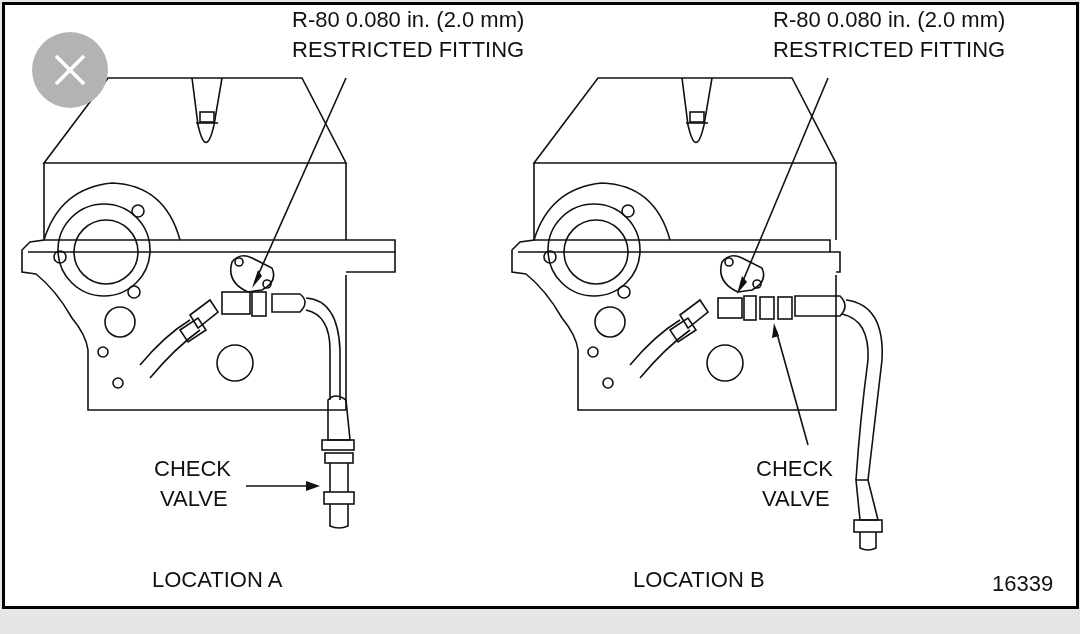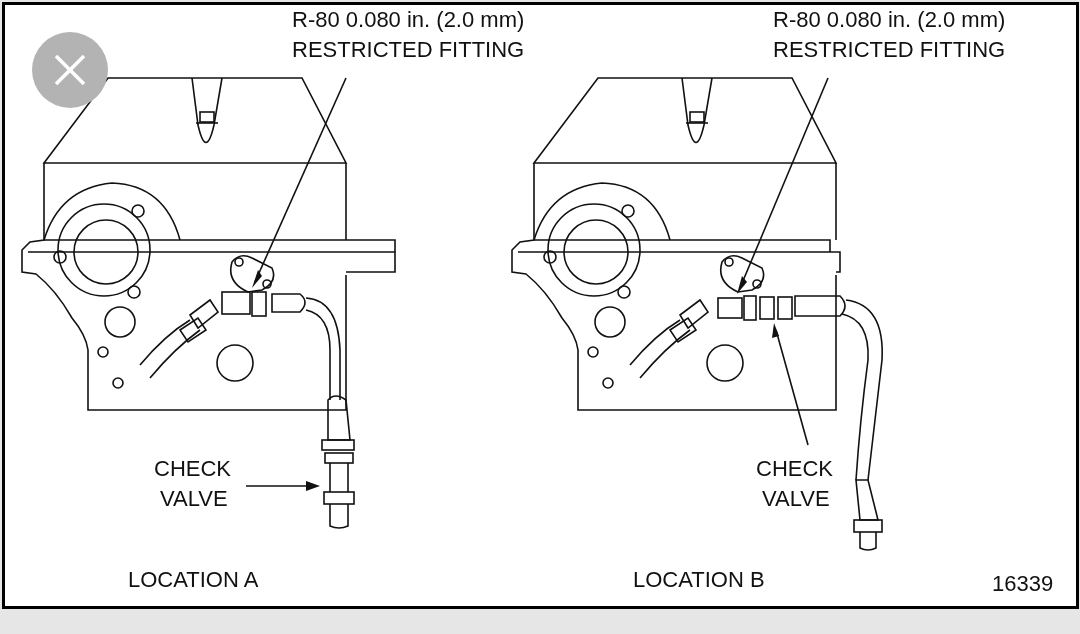--- a/index.html
+++ b/index.html
@@ -119,21 +119,21 @@
 <div class="lbl" style="left:292px;top:6px;">R-80 0.080 in. (2.0 mm)</div>
 <div class="lbl" style="left:292px;top:36px;">RESTRICTED FITTING</div>
 <div class="lbl" style="left:773px;top:6px;">R-80 0.080 in. (2.0 mm)</div>
 <div class="lbl" style="left:773px;top:36px;">RESTRICTED FITTING</div>
 
 <div class="lbl" style="left:154px;top:455px;">CHECK</div>
 <div class="lbl" style="left:160px;top:485px;">VALVE</div>
 <div class="lbl" style="left:756px;top:455px;">CHECK</div>
 <div class="lbl" style="left:762px;top:485px;">VALVE</div>
 
-<div class="lbl" style="left:128px;top:566px;">LOCATION A</div>
+<div class="lbl" style="left:152px;top:566px;">LOCATION A</div>
 <div class="lbl" style="left:633px;top:566px;text-align:center;">LOCATION B</div>
 <div class="lbl" style="left:992px;top:570px;">16339</div>
 
 <div class="close-btn">
   <svg width="76" height="76">
     <line x1="24" y1="24" x2="52" y2="52" stroke="#fff" stroke-width="3.5"></line>
     <line x1="52" y1="24" x2="24" y2="52" stroke="#fff" stroke-width="3.5"></line>
   </svg>
 </div>
 

